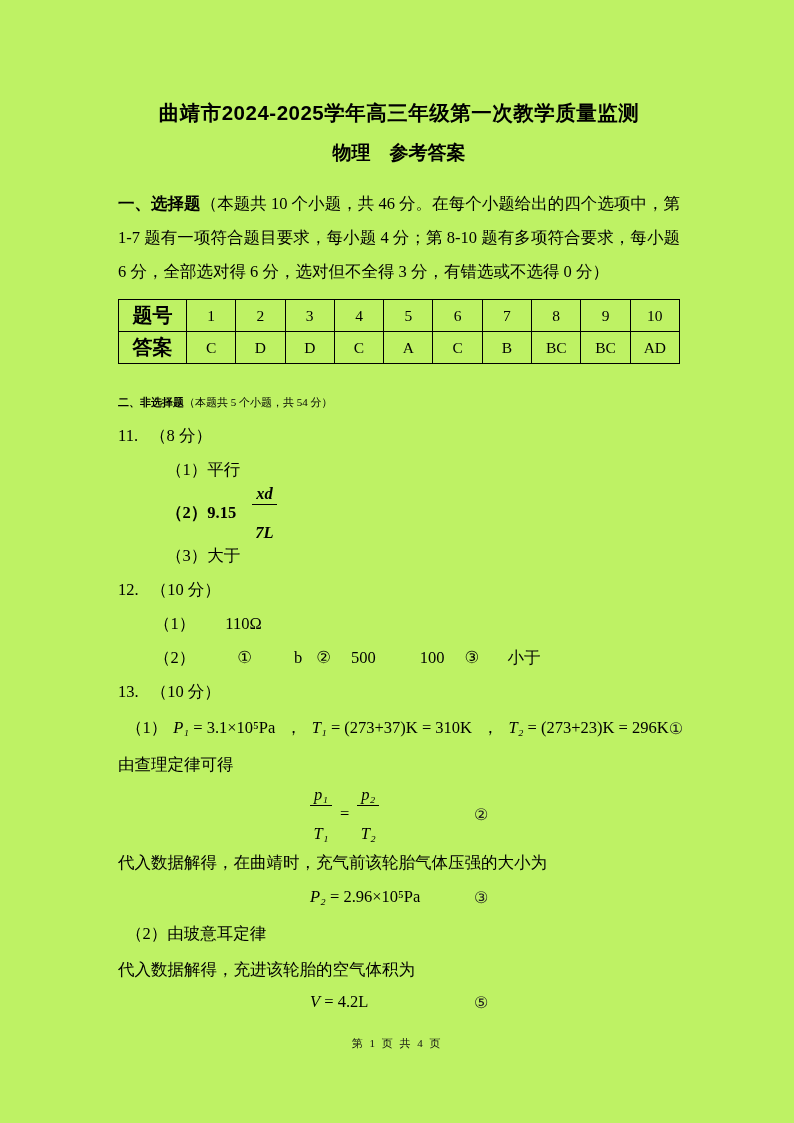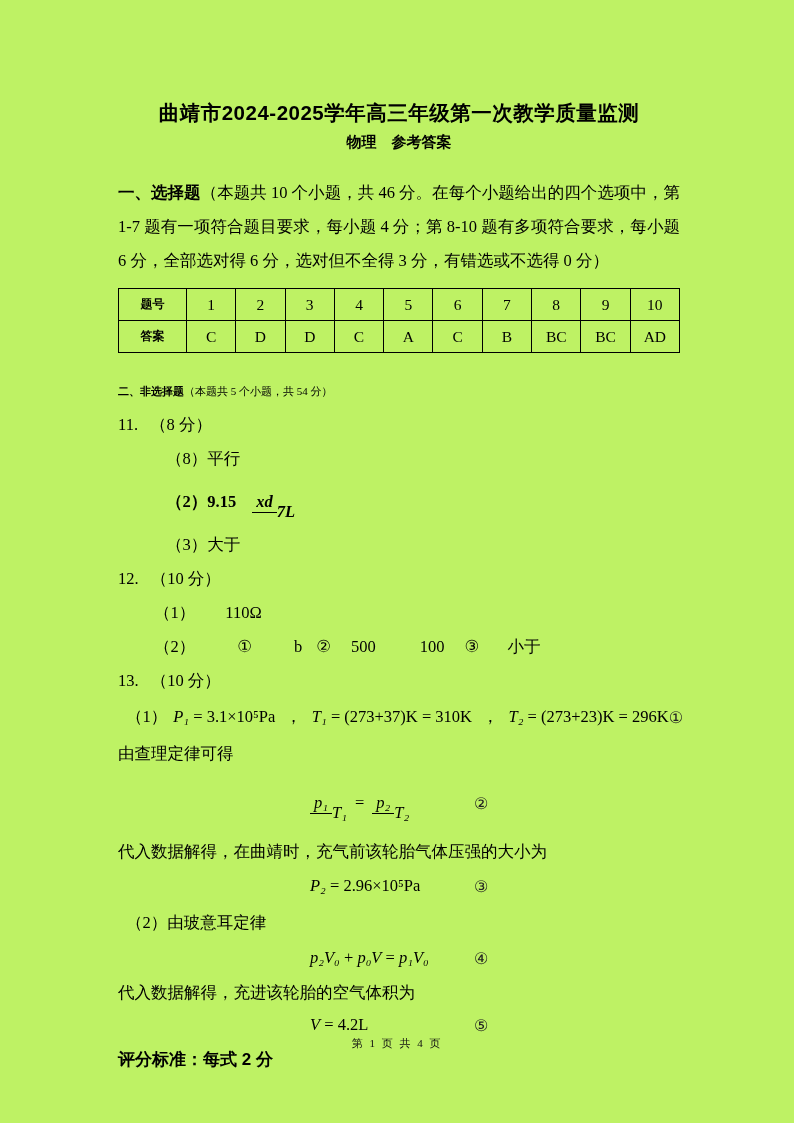--- a/index.html
+++ b/index.html
@@ -23,25 +23,25 @@
   .doc-title {
     margin-top: 100px;
     text-align: center;
     font-family: "Liberation Sans", "DejaVu Sans", sans-serif;
     font-weight: 700;
     font-size: 20.5px;
     letter-spacing: 0.5px;
     line-height: 26px;
   }
   .doc-subtitle {
-    margin-top: 4px;
-    text-align: center;
-    font-family: "Liberation Sans", "DejaVu Sans", sans-serif;
-    font-weight: 700;
-    font-size: 15px;
+    margin-top: 15px;
+    text-align: center;
+    font-family: "Liberation Sans", "DejaVu Sans", sans-serif;
+    font-weight: 700;
+    font-size: 19px;
     line-height: 24px;
   }
   .s1-para {
     margin-top: 21px;
     font-size: 16.5px;
     line-height: 34px;
     text-align: justify;
   }
   .bold-head {
     font-family: Liberation Sans, sans-serif;
@@ -58,42 +58,42 @@
     height: 32px;
     text-align: center;
     vertical-align: middle;
     font-size: 15.5px;
     font-family: "Liberation Serif", "DejaVu Serif", serif;
     padding: 0;
   }
   table.answer-table td.rowhead {
     font-family: "Liberation Sans", "DejaVu Sans", sans-serif;
     font-weight: 700;
-    font-size: 12px;
+    font-size: 20px;
   }
   .s2-head {
     margin-top: 27px;
     font-size: 11px;
     line-height: 22px;
   }
   .line {
     font-size: 16.5px;
     line-height: 22px;
   }
   .q-head { margin-top: 12px; }
   .q-head .score { margin-left: 12px; }
   .ind-sub { padding-left: 48px; }
   .ind-sm { padding-left: 36px; }
   .ind-xs { padding-left: 8px; }
   .mt { margin-top: 12px; }
   .row { display: flex; align-items: center; }
   
   .frac {
     display: inline-flex;
-    flex-direction: row;
+    flex-direction: column;
     align-items: center;
     vertical-align: middle;
     font-style: italic;
     font-size: 16.5px;
     line-height: 19px;
   }
   .frac .num { border-bottom: 1.4px solid #000; padding: 0 4px 1px 4px; }
   .frac .den { padding-top: 18px; }
   
   .eq-var { font-style: italic; }
@@ -204,21 +204,21 @@
     </tbody>
       </table>
 
     <div class="s2-head">
       <span class="bold-head">二、非选择题</span><span>（本题共 5 个小题，共 54 分）</span>
     </div>
 
     <div class="line q-head">
       <span>11.</span><span class="score">（8 分）</span>
     </div>
-    <div class="line ind-sub mt">（8）平行</div>
+    <div class="line ind-sub mt">（1）平行</div>
     <div class="line ind-sub row" style="margin-top:8px; height:48px;font-weight:bold;">
       <span>（2）9.15</span>
       <span class="frac" style="margin-left:16px;">
         <span class="num">xd</span>
         <span class="den">7L</span>
       </span>
     </div>
     <div class="line ind-sub" style="margin-top:8px;">（3）大于</div>
 
     <div class="line q-head">
@@ -272,30 +272,25 @@
 
     <div class="eq-row" style="margin-top:13px;">
       <span><span class="eq-var">P₂</span><span class="eq-rest"> = 2.96×10⁵Pa</span></span>
       <span class="eq-tag">③</span>
     </div>
 
     <div class="line ind-xs" style="margin-top:16px;">
       <span>（2）</span><span>由玻意耳定律</span>
     </div>
 
-    <div class="eq-row" style="margin-top:14px;">
-      <span><span class="eq-var">p₂V₀</span><span class="eq-rest"> + </span><span class="eq-var">p₀V</span><span class="eq-rest"> = </span><span class="eq-var">p₁V₀</span></span>
-      <span class="eq-tag">④</span>
-    </div>
 
     <div class="line" style="margin-top:14px;">代入数据解得，充进该轮胎的空气体积为</div>
 
     <div class="eq-row" style="margin-top:11px;">
       <span><span class="eq-var">V</span><span class="eq-rest"> = 4.2L</span></span>
       <span class="eq-tag">⑤</span>
     </div>
 
-    <div class="scoring">评分标准：每式 2 分</div>
 
   </div>
 
   <div class="footer">第 1 页 共 4 页</div>
 </div>
 
 </body></html>

